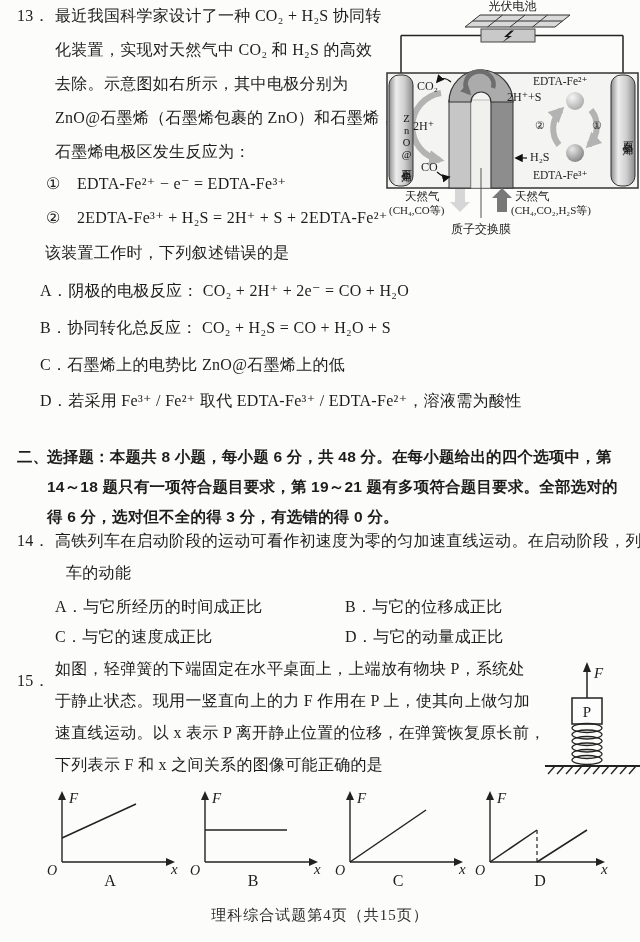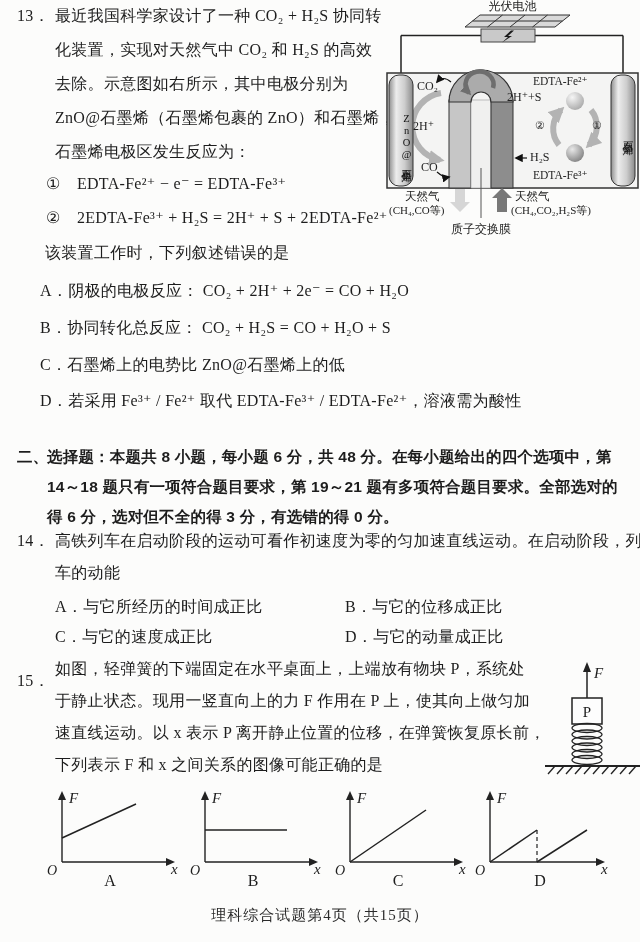--- a/index.html
+++ b/index.html
@@ -136,21 +136,21 @@
     <div class="d-cjk center" style="left:36px;top:221px;width:120px;font-size:12px;">质子交换膜</div>
   </div>
 
   <div class="bold-line" style="left:17px;top:447px;">二、</div>
   <div class="bold-line" style="left:47px;top:447px;">选择题：本题共 8 小题，每小题 6 分，共 48 分。在每小题给出的四个选项中，第</div>
   <div class="bold-line" style="left:47px;top:477px;">14～18 题只有一项符合题目要求，第 19～21 题有多项符合题目要求。全部选对的</div>
   <div class="bold-line" style="left:47px;top:507px;">得 6 分，选对但不全的得 3 分，有选错的得 0 分。</div>
 
   <div class="line" style="left:17px;top:531px;">14．</div>
   <div class="line" style="left:55px;top:531px;">高铁列车在启动阶段的运动可看作初速度为零的匀加速直线运动。在启动阶段，列</div>
-  <div class="line" style="left:55px;top:563px;text-align:center;">车的动能</div>
+  <div class="line" style="left:66px;top:563px;text-align:center;">车的动能</div>
   <div class="line" style="left:55px;top:597px;">A．与它所经历的时间成正比</div>
   <div class="line" style="left:345px;top:597px;">B．与它的位移成正比</div>
   <div class="line" style="left:55px;top:627px;">C．与它的速度成正比</div>
   <div class="line" style="left:345px;top:627px;">D．与它的动量成正比</div>
 
   <div class="line" style="left:17px;top:659px;margin-top:12px;">15．</div>
   <div class="line" style="left:55px;top:659px;">如图，轻弹簧的下端固定在水平桌面上，上端放有物块 P，系统处</div>
   <div class="line" style="left:55px;top:691px;">于静止状态。现用一竖直向上的力 F 作用在 P 上，使其向上做匀加</div>
   <div class="line" style="left:55px;top:723px;">速直线运动。以 x 表示 P 离开静止位置的位移，在弹簧恢复原长前，</div>
   <div class="line" style="left:55px;top:755px;">下列表示 F 和 x 之间关系的图像可能正确的是</div>

